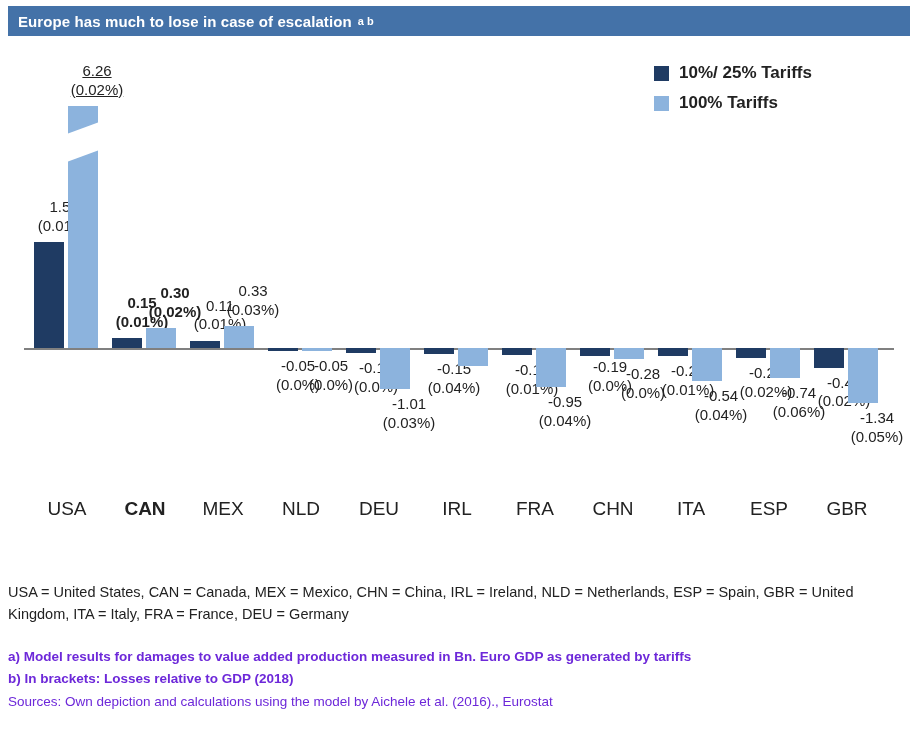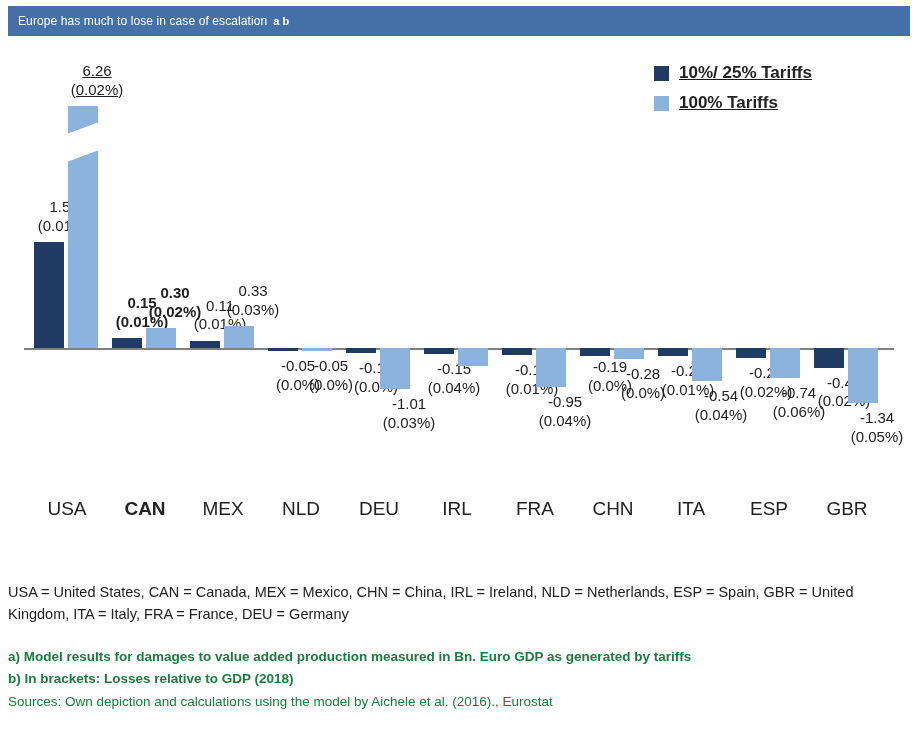--- a/index.html
+++ b/index.html
@@ -22,38 +22,37 @@
     width: 902px;
     height: 30px;
     background: #4472a8;
     color: #ffffff;
     display: flex;
     align-items: center;
     padding-left: 10px;
     box-sizing: border-box;
   }
   .title-text {
-    font-size: 12px;
-    font-weight: normal;
+    font-size: 15px;
+    font-weight: bold;
     letter-spacing: 0.1px;
   }
   .title-sup {
     font-size: 11px;
     font-weight: bold;
     vertical-align: super;
     margin-left: 6px;
   }
 
   
   .legend {
     position: absolute;
     right: 24px;
     top: 58px;
     width: 240px;
-    text-decoration: underline;
   }
   .legend-row {
     display: flex;
     align-items: center;
     height: 30px;
   }
   .legend-swatch {
     width: 15px;
     height: 15px;
     margin-right: 10px;
@@ -130,21 +129,21 @@
     font-size: 14.5px;
     color: #222;
     line-height: 1.5;
   }
   .notes {
     position: absolute;
     left: 8px;
     top: 646px;
     width: 900px;
     font-size: 13.5px;
-    color: #15803d;
+    color: #6d28d9;
     line-height: 1.65;
   }
   .notes .b { font-weight: bold; }
 </style>
 </head>
 <body>
 
 <div class="title-bar">
   <span class="title-text">Europe has much to lose in case of escalation</span>
   <span class="title-sup">a b</span>

